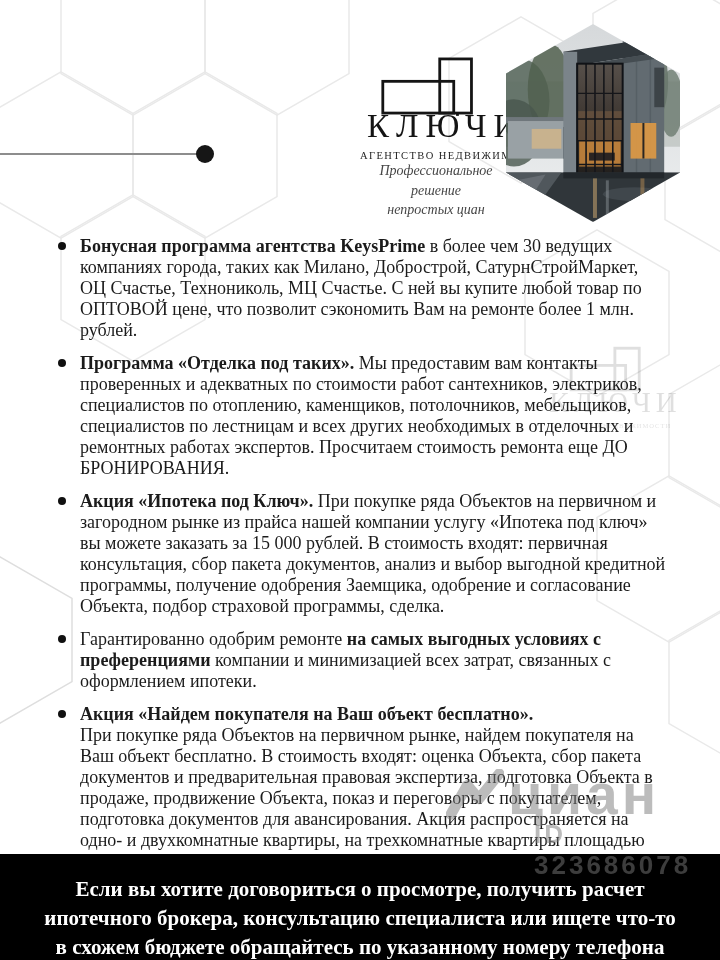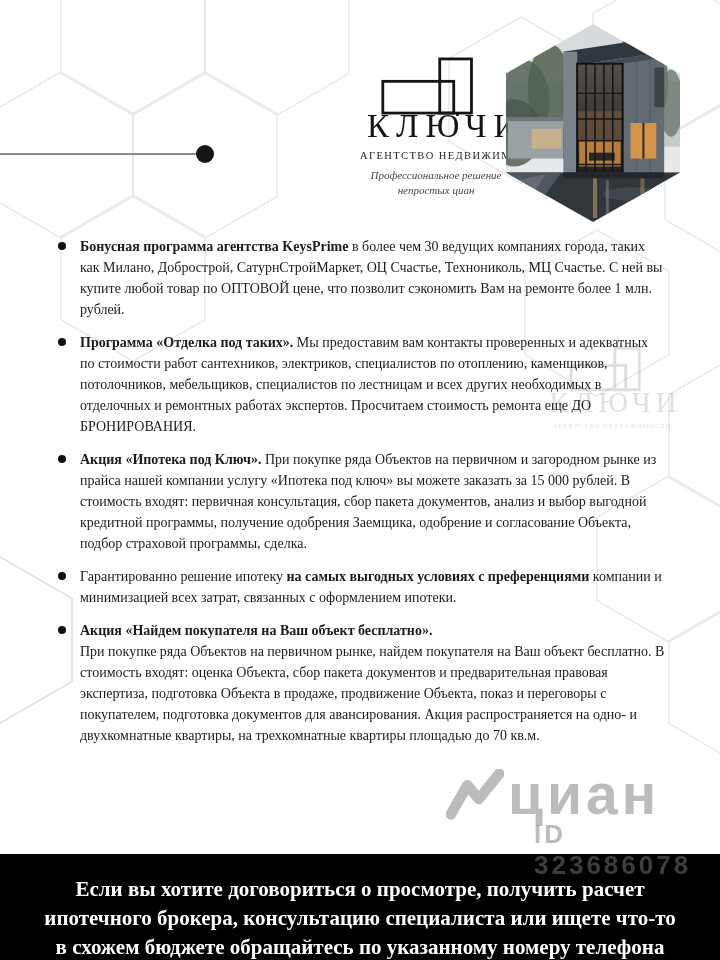--- a/index.html
+++ b/index.html
@@ -8,34 +8,34 @@
   
   .hex-bg{position:absolute;left:0;top:0;width:720px;height:960px;z-index:0;}
   
   .accent-line{position:absolute;left:0;top:153px;width:197px;height:2px;background:#8d8d8d;z-index:1;}
   .accent-line .dot{position:absolute;right:-17px;top:-8px;width:18px;height:18px;border-radius:50%;background:#161616;}
   
   .logo{position:absolute;left:360px;top:56px;width:152px;text-align:center;z-index:2;color:#141414;}
   .key-art{display:block;margin:0 auto;}
   .brand-name{font-size:33px;letter-spacing:7px;padding-left:7px;margin-top:-8px;color:#141414;}
   .brand-sub{font-size:10.5px;letter-spacing:1.4px;margin-top:5px;white-space:nowrap;color:#1f1f1f;}
-  .brand-tagline{font-style:italic;font-size:11px;color:#464646;margin-top:7px;line-height:1.4;}
+  .brand-tagline{font-style:italic;font-size:14px;color:#464646;line-height:1.4;}
   
   .photo-hex{position:absolute;left:506px;top:24px;width:174px;height:198px;z-index:2;
              clip-path:polygon(50% 0,100% 25%,100% 75%,50% 100%,0 75%,0 25%);}
   .photo-hex svg{display:block;}
   
   .keys-watermark{position:absolute;left:536px;top:346px;width:152px;text-align:center;
                   opacity:0.13;z-index:1;color:#141414;}
   .keys-watermark .brand-name{font-size:29px;letter-spacing:5px;margin-top:-6px;}
   .keys-watermark .brand-sub{font-size:6.5px;letter-spacing:1px;margin-top:3px;}
   
   .bullets{position:absolute;left:56px;top:236px;width:610px;margin:0;padding:0;list-style:none;
            z-index:3;color:#1b1b1b;}
-  .bullets li{position:relative;padding-left:24px;margin-bottom:12px;font-size:14px;line-height:21px;}
+  .bullets li{position:relative;padding-left:24px;margin-bottom:12px;font-size:18px;line-height:21px;}
   .bullets li::before{content:"";position:absolute;left:2px;top:6px;width:8px;height:8px;
                       border-radius:50%;background:#101010;}
   .bullets b{font-weight:bold;}
   
   .cian-mark{position:absolute;left:446px;top:766px;z-index:5;color:rgba(122,122,122,0.5);
              font-family:"Liberation Sans", sans-serif;font-weight:bold;}
   .cian-row{display:flex;align-items:center;gap:4px;}
   .cian-text{font-size:57px;letter-spacing:4px;line-height:1;}
   .cian-id{font-size:26px;letter-spacing:3px;margin-top:-4px;margin-left:88px;}
   
@@ -146,21 +146,21 @@
       <rect x="64" y="3" width="34" height="58" fill="none" stroke="#141414" stroke-width="4"></rect>
     </svg>
     <div class="brand-name">КЛЮЧИ</div>
     <div class="brand-sub">АГЕНТСТВО НЕДВИЖИМОСТИ</div>
   </div>
 
   <ul class="bullets" id="bullet-list">
       <li><b>Бонусная программа агентства KeysPrime</b><span> в более чем 30 ведущих компаниях города, таких как Милано, Добрострой, СатурнСтройМаркет, ОЦ Счастье, Технониколь, МЦ Счастье. С ней вы купите любой товар по ОПТОВОЙ цене, что позволит сэкономить Вам на ремонте более 1 млн. рублей.</span></li>
       <li><b>Программа «Отделка под таких».</b><span> Мы предоставим вам контакты проверенных и адекватных по стоимости работ сантехников, электриков, специалистов по отоплению, каменщиков, потолочников, мебельщиков, специалистов по лестницам и всех других необходимых в отделочных и ремонтных работах экспертов. Просчитаем стоимость ремонта еще ДО БРОНИРОВАНИЯ.</span></li>
       <li><b>Акция «Ипотека под Ключ».</b><span> При покупке ряда Объектов на первичном и загородном рынке из прайса нашей компании услугу «Ипотека под ключ» вы можете заказать за 15 000 рублей. В стоимость входят: первичная консультация, сбор пакета документов, анализ и выбор выгодной кредитной программы, получение одобрения Заемщика, одобрение и согласование Объекта, подбор страховой программы, сделка.</span></li>
-      <li><span>Гарантированно решение ипотеку </span><b>на самых выгодных условиях с преференциями</b><span> компании и минимизацией всех затрат, связанных с оформлением ипотеки.</span></li>
+      <li><span>Гарантированно одобрим ремонте </span><b>на самых выгодных условиях с преференциями</b><span> компании и минимизацией всех затрат, связанных с оформлением ипотеки.</span></li>
       <li><b>Акция «Найдем покупателя на Ваш объект бесплатно».</b><span></span><br><span>При покупке ряда Объектов на первичном рынке, найдем покупателя на Ваш объект бесплатно. В стоимость входят: оценка Объекта, сбор пакета документов и предварительная правовая экспертиза, подготовка Объекта в продаже, продвижение Объекта, показ и переговоры с покупателем, подготовка документов для авансирования. Акция распространяется на одно- и двухкомнатные квартиры, на трехкомнатные квартиры площадью до 70 кв.м.</span></li>
     </ul>
 
   <div class="cian-mark">
     <div class="cian-row">
       <svg width="58" height="52" viewBox="0 0 60 52">
         <polyline points="5,46 22,16 34,30 55,4" fill="none" stroke="rgba(122,122,122,0.5)" stroke-width="11" stroke-linecap="round" stroke-linejoin="round"></polyline>
       </svg>
       <span class="cian-text">циан</span>
     </div>

